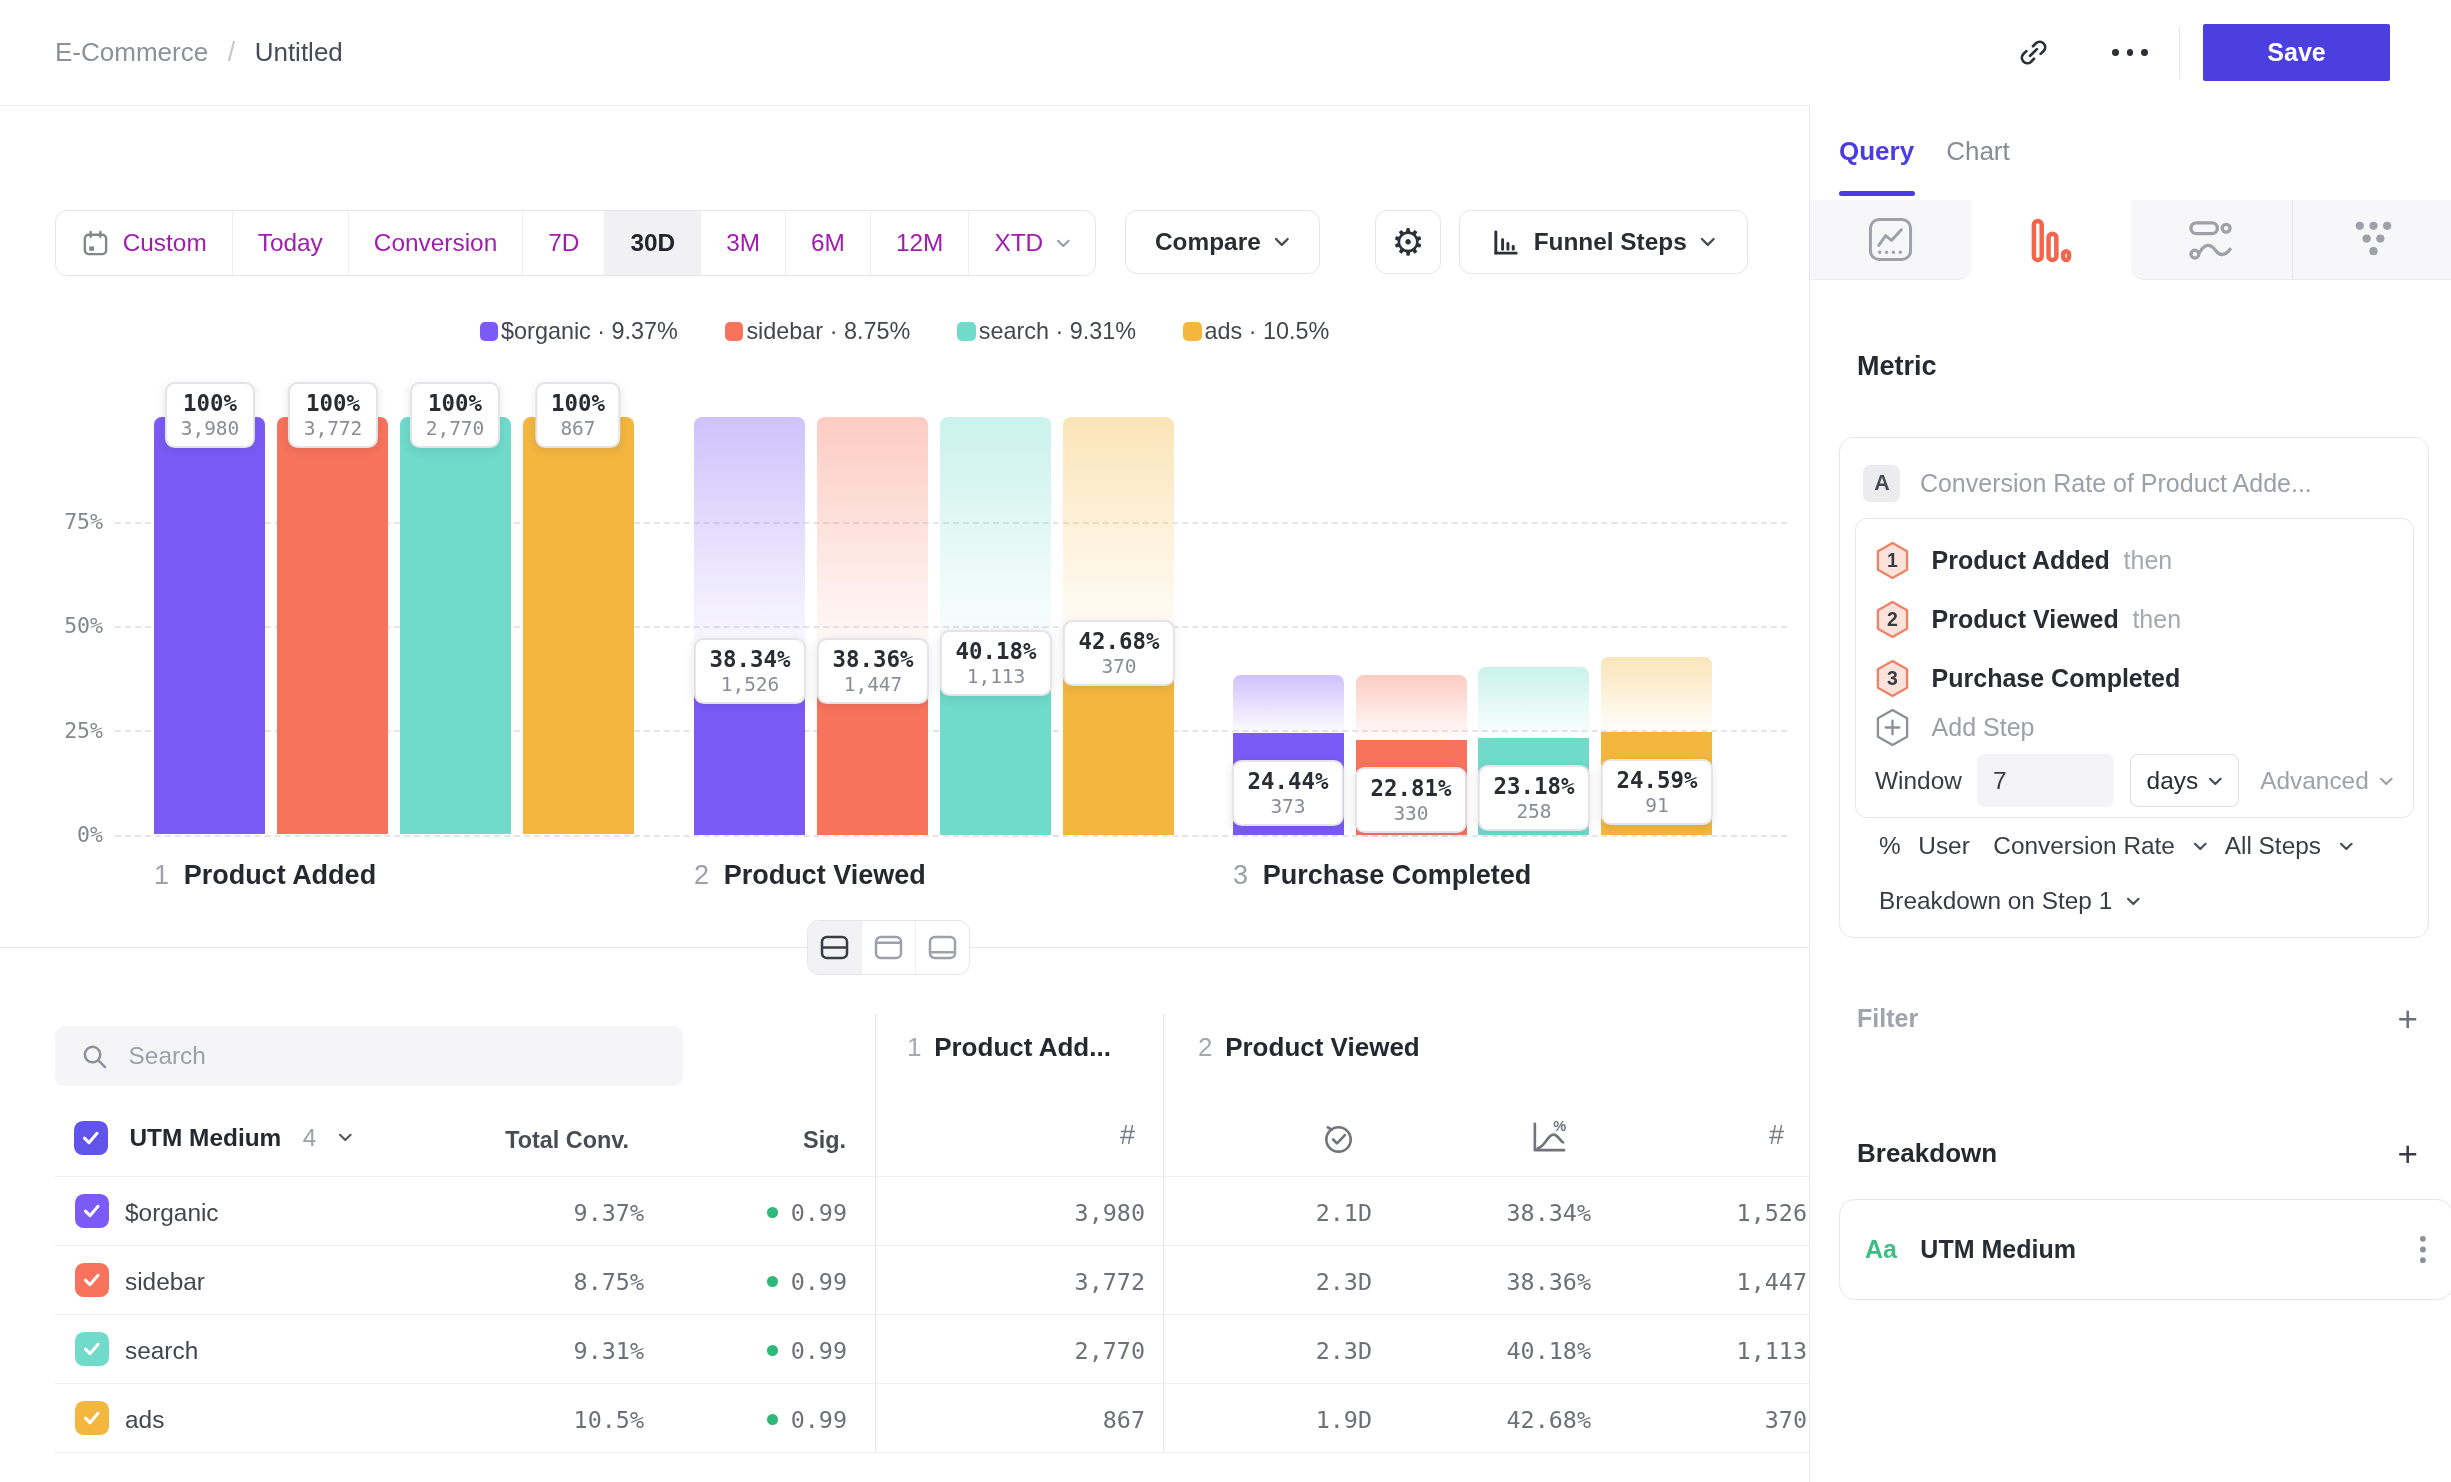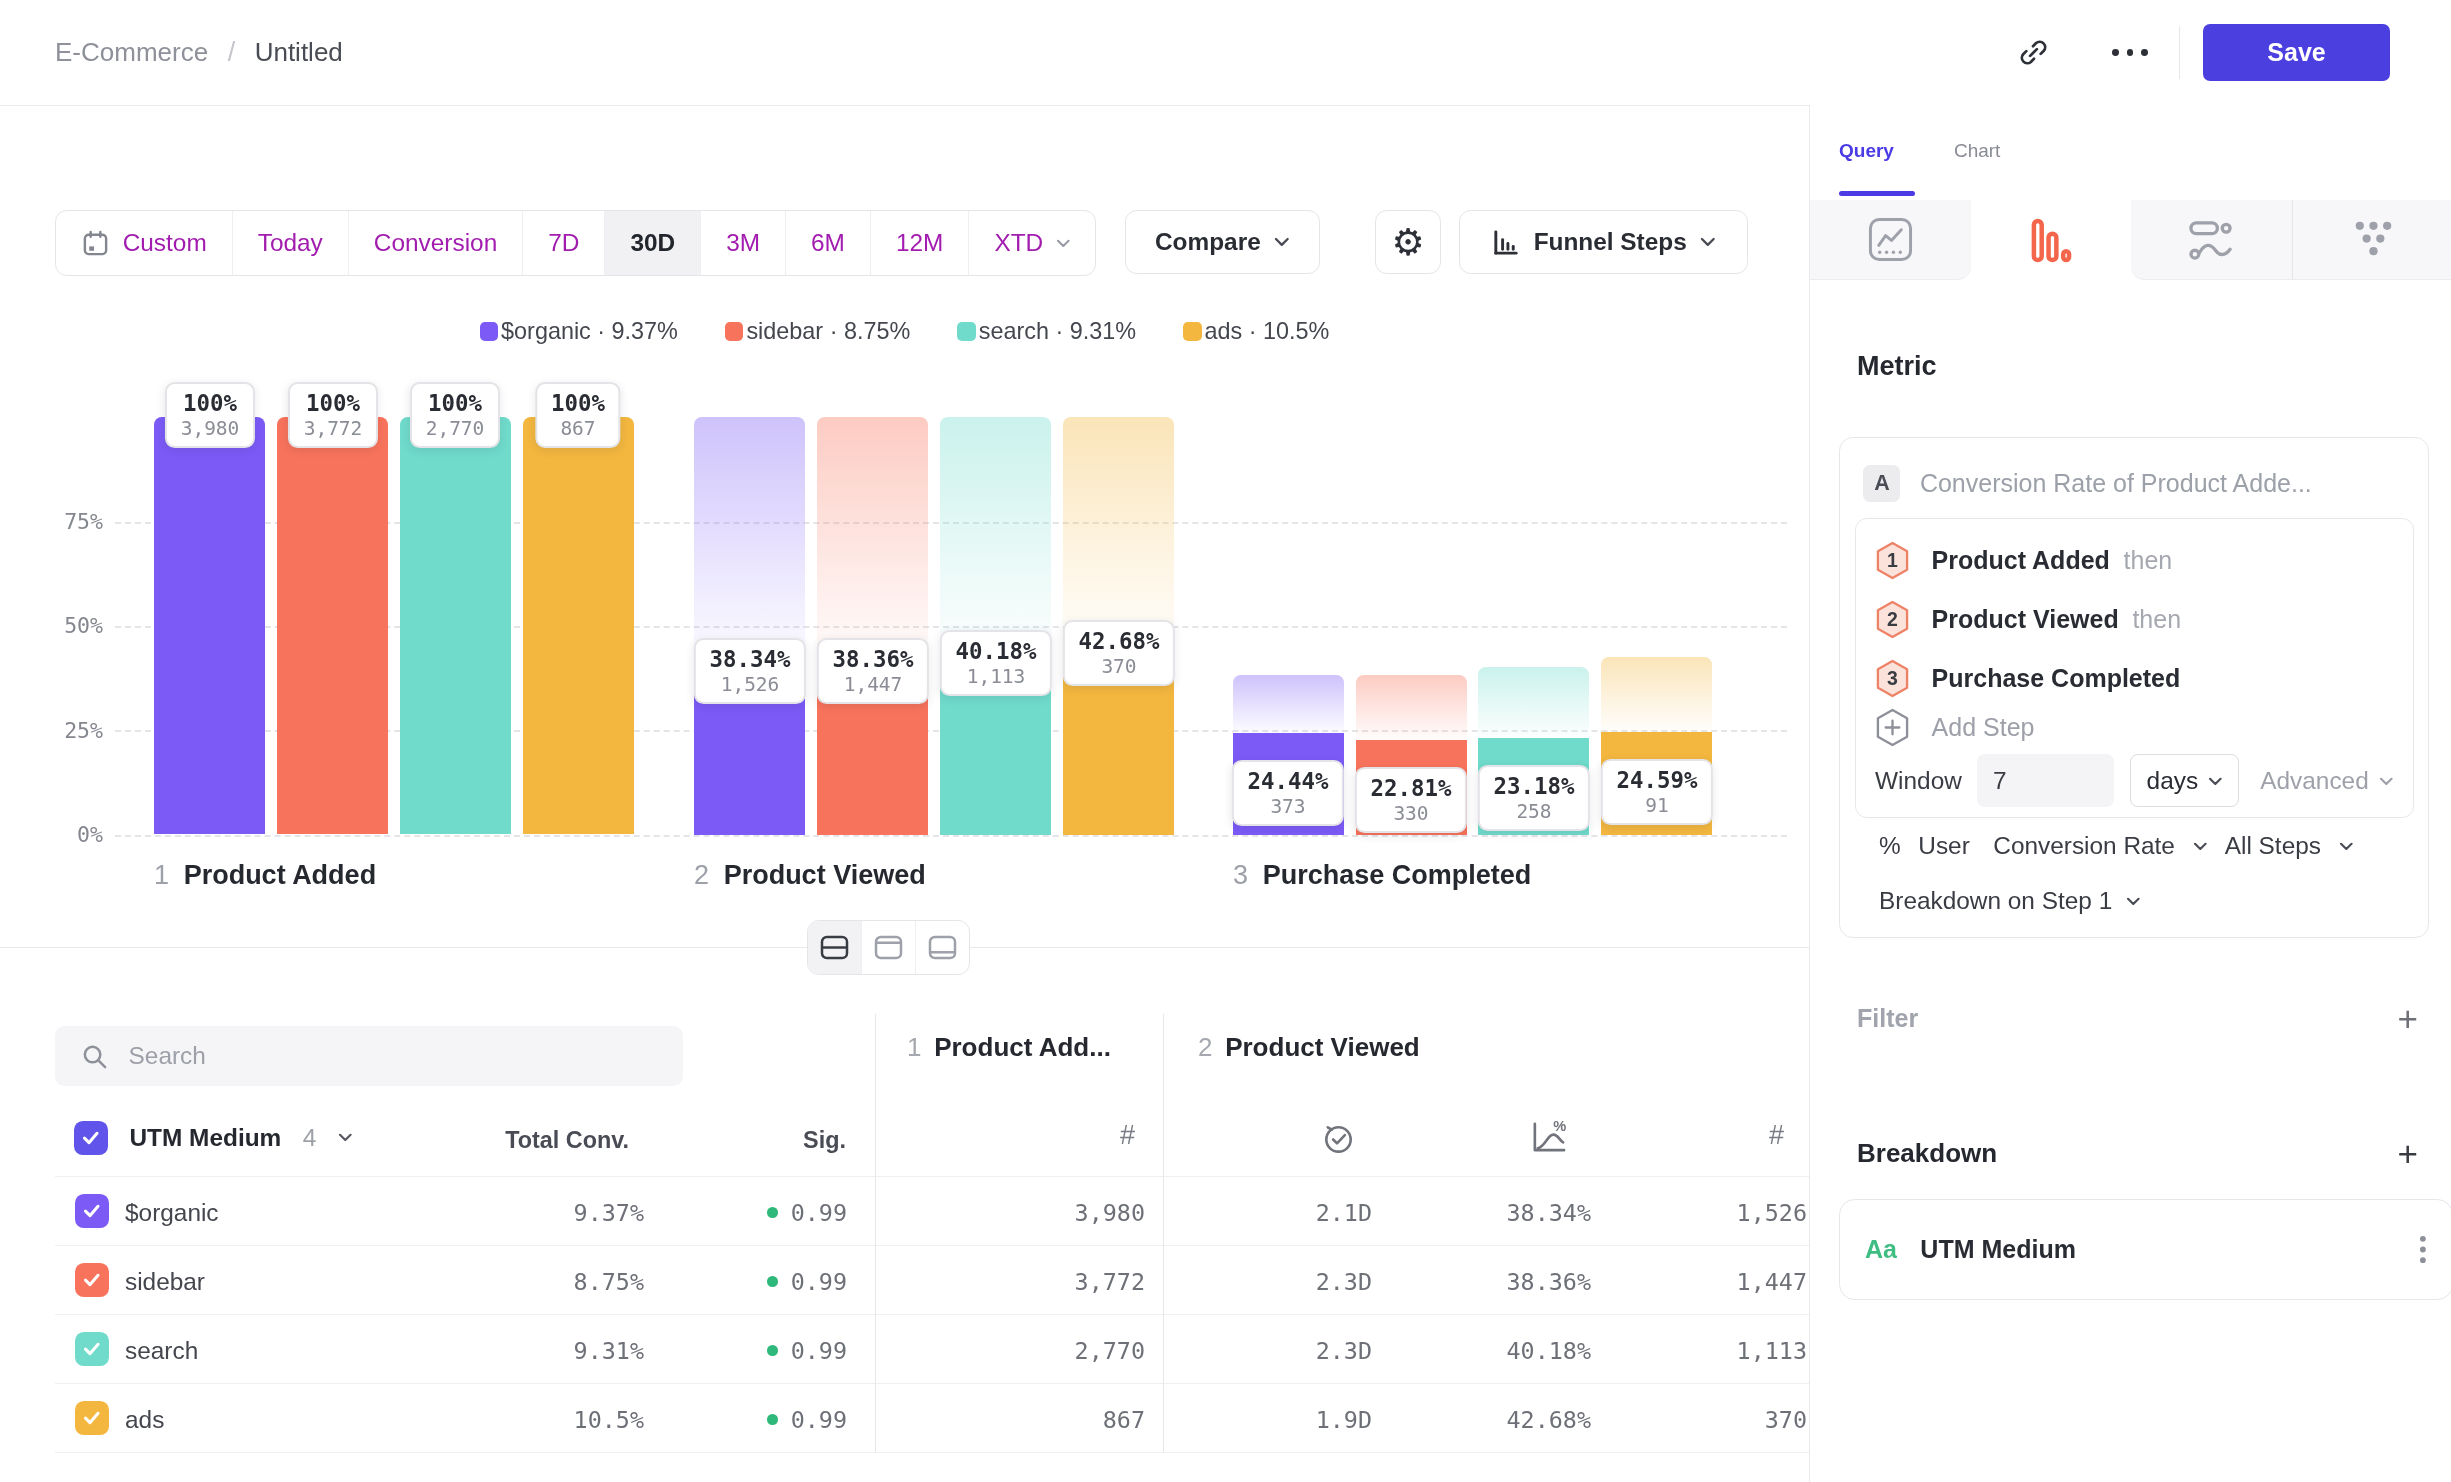--- a/index.html
+++ b/index.html
@@ -15,21 +15,21 @@
   .crumbs{position:absolute;left:55px;top:0;height:105px;display:flex;align-items:center;gap:19.5px;font-size:26px}
   .crumb-project{color:#8E909A}
   .crumb-sep{color:#C4C6CC;font-size:27px}
   .crumb-title{color:#4A4C55}
   .topbar-right{position:absolute;right:62px;top:0;height:105px;display:flex;align-items:center}
   .icon-btn{width:62px;height:62px;display:flex;align-items:center;justify-content:center;border-radius:9.8px}
   .dots3{display:flex;gap:7.8px}
   .dots3 i{width:6.8px;height:6.8px;border-radius:50%;background:#2E3038}
   .tb-divider{width:1px;height:53px;background:#E7E7EA;margin:0 23.4px 0 17.6px}
   .save-btn{width:187px;height:57px;background:#4B3FDF;color:#fff;font-size:25px;font-weight:700;
-            border:none;border-radius:7px;display:flex;align-items:center;justify-content:center}
+            border:none;border-radius:2px;display:flex;align-items:center;justify-content:center}
 
   
   .range-group{position:absolute;left:55px;top:210px;height:64px;display:flex;align-items:stretch;
                border:1px solid #E5E5E9;border-radius:11.7px;background:#fff;overflow:hidden}
   .range-seg{display:flex;align-items:center;gap:12.7px;padding:0 25px;font-size:24.4px;color:#a21caf;border-left:1px solid #EFEFF2;white-space:nowrap}
   .range-seg:first-child{border-left:none}
   .range-seg.active{background:#F1F1F4;color:#23252C;font-weight:700}
   .tool-btn{position:absolute;top:210px;height:64px;border:1px solid #E5E5E9;border-radius:11.7px;background:#fff;
             display:flex;align-items:center;justify-content:center;gap:13.7px;font-size:24.4px;font-weight:600;color:#2A2C33;box-sizing:border-box}
   .gear-glyph{font-family:"DejaVu Sans",sans-serif;font-size:37px;color:#2E3038;line-height:1}
@@ -80,21 +80,21 @@
   #table-rows{position:absolute;left:55px;top:1176px;width:1754px;border-top:1px solid #F0F0F2}
   .t-row{position:relative;height:68px;border-bottom:1px solid #F0F0F2}
   .row-label{position:absolute;left:70px;top:21.5px;font-size:24.4px;color:#44464E}
   .row-check{position:absolute;left:19.5px;top:16.6px}
   .sig-wrap{display:flex;justify-content:flex-end;align-items:center;gap:12.7px}
   .sig-dot{width:10.7px;height:10.7px;border-radius:50%;background:#2EB879}
 
   
   .sidebar{position:absolute;left:1809px;top:105px;width:643px;height:1377px;border-left:1px solid #E9E9EC;
            box-sizing:border-box;background:#fff}
-  .sb-tabs{position:absolute;left:29px;top:0;height:92px;display:flex;align-items:center;gap:60px;font-size:19px}
+  .sb-tabs{position:absolute;left:29px;top:0;height:92px;display:flex;align-items:center;gap:32px;font-size:26px}
   .sb-tab.active{color:#4B3BE4;font-weight:700}
   .sb-tab.inactive{color:#898B95}
   .sb-underline{position:absolute;left:29px;top:86px;width:76px;height:4.9px;border-radius:2.9px;background:#4B3BE4}
   .ct-strip{position:absolute;left:0;top:95px;width:643px;height:80px;display:flex}
   .ct-tab{flex:1;display:flex;align-items:center;justify-content:center;background:#F7F7F9;border-bottom:1px solid #ECECEF}
   .ct-tab.active{background:#fff;border-bottom:none}
   .ct-tab.rbr{border-bottom-right-radius:13.7px}
   .ct-tab.rbl{border-bottom-left-radius:13.7px}
   .ct-tab.sep{border-left:1px solid #E6E6EA}
   .sb-h1{position:absolute;left:47px;font-size:27px;font-weight:700;color:#26282F}

